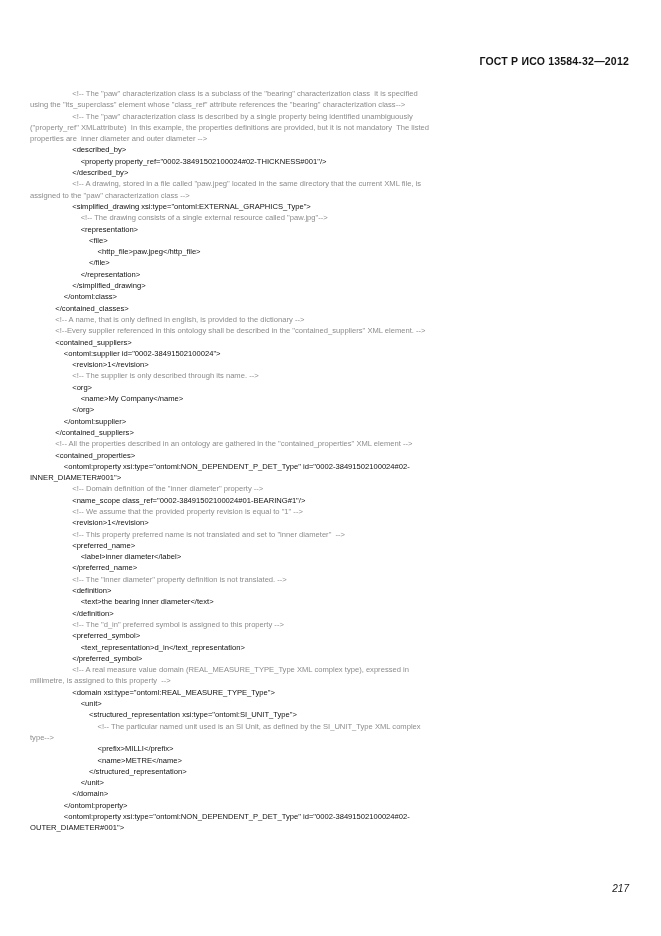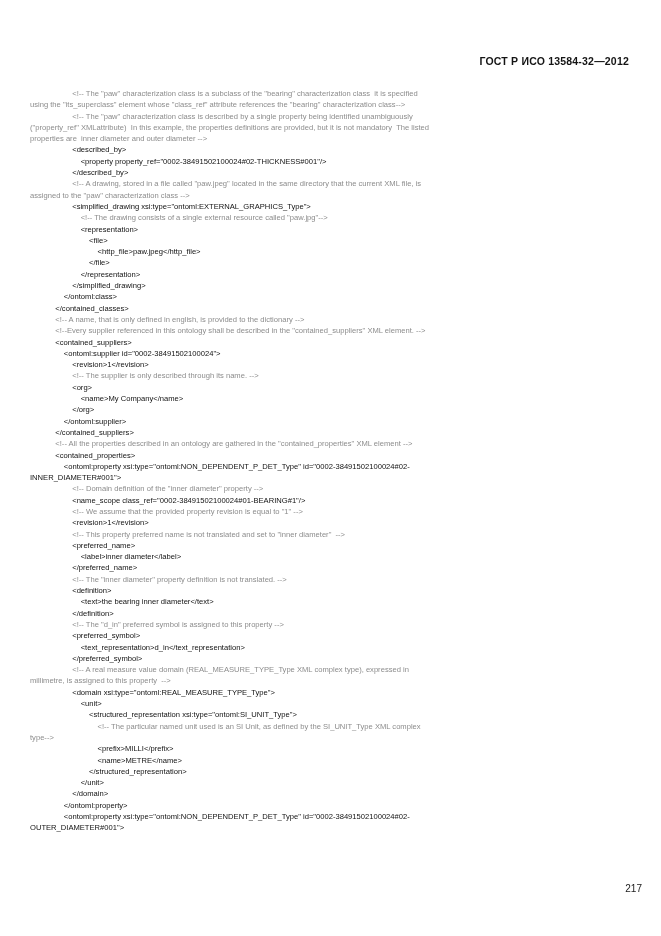--- a/index.html
+++ b/index.html
@@ -50,23 +50,24 @@
   .line.code {
     color: #111111;
   }
   
   .line.comment {
     color: #8c8c8c;
   }
   .footer-page {
     position: absolute;
     bottom: 42px;
-    right: 19px;
+    right: 32px;
     font-size: 10px;
     color: #1a1a1a;
+    font-style: italic;
   }
 </style>
 </head>
 <body>
 
 <div class="page">
 
   <div class="header">ГОСТ Р ИСО 13584-32—2012</div>
 
   <div class="listing"><div class="line comment">                    &lt;!-- The "paw" characterization class is a subclass of the "bearing" characterization class  it is specified

